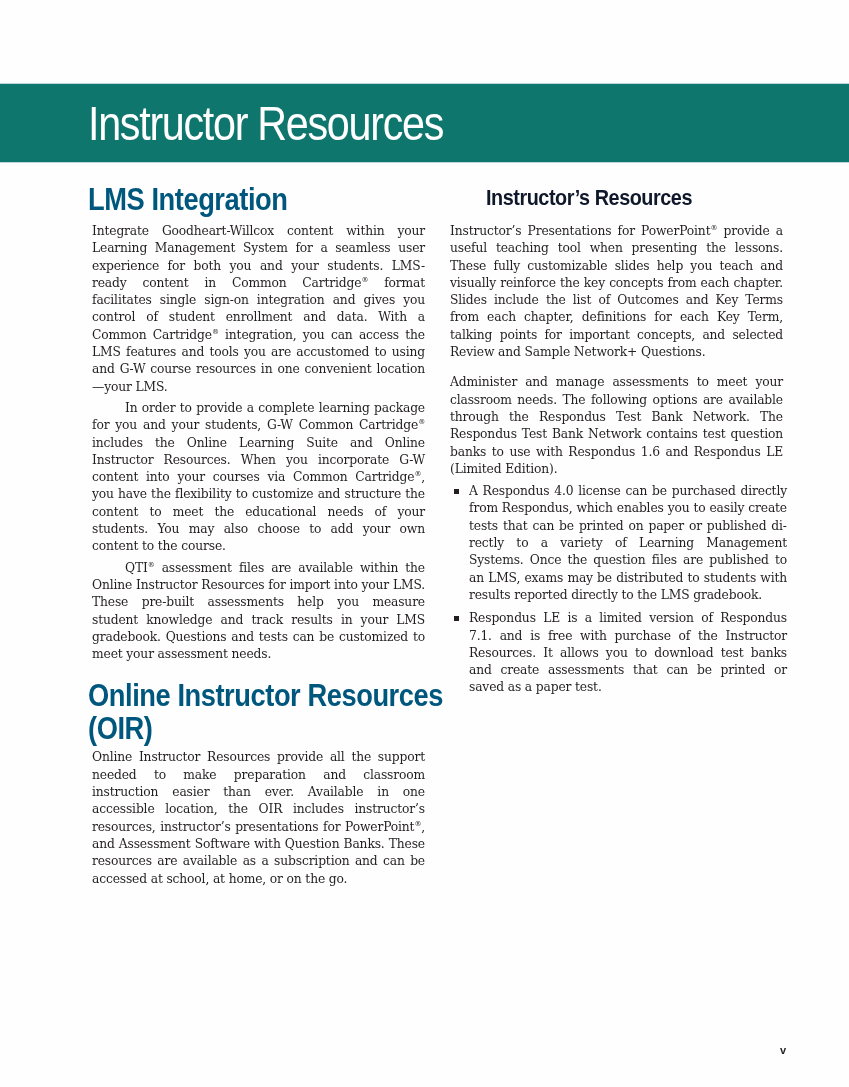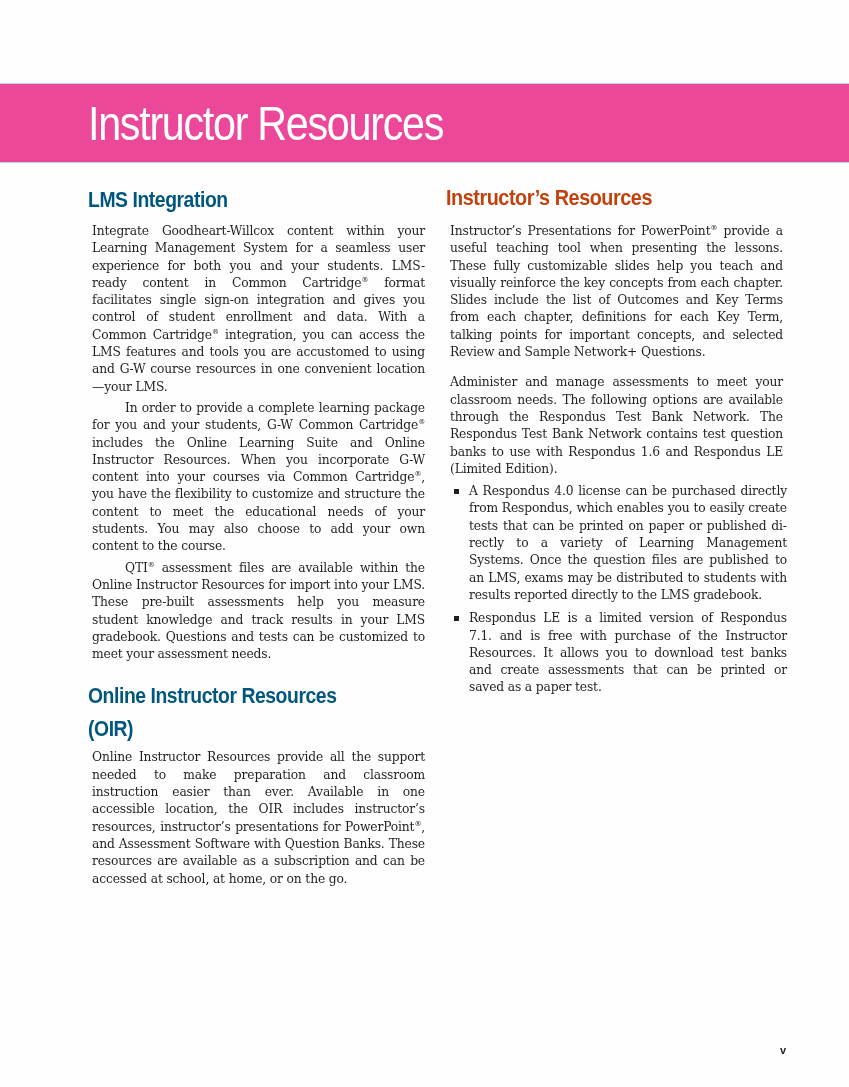--- a/index.html
+++ b/index.html
@@ -1,24 +1,24 @@
 <!DOCTYPE html>
 <html><head>
 <meta charset="utf-8">
 <style>
   html, body { margin:0; padding:0; }
   body { width:849px; height:1087px; background:#fefefe; position:relative; overflow:hidden; font-family:"DejaVu Serif", serif; color:#231f20; }
-  .banner { position:absolute; left:0; top:83px; width:849px; height:80px; background:#ec4899; border-top:1px solid #bcd6df; border-bottom:1px solid #bcd6df; box-sizing:border-box; }
+  .banner { position:absolute; left:0; top:83px; width:849px; height:80px; background:#0f766e; border-top:1px solid #bcd6df; border-bottom:1px solid #bcd6df; box-sizing:border-box; }
   .banner h1 { margin:0; position:absolute; left:88px; top:12px; font-family:"Liberation Sans", sans-serif; font-weight:normal; font-size:48px; color:#ffffff; letter-spacing:-1.5px; transform:scaleX(0.86); transform-origin:left center; white-space:nowrap; }
   .col { position:absolute; top:180px; }
   .col.left { left:88px; width:341px; }
   .col.right { left:446px; width:341px; }
   h2 { font-family:"Liberation Sans", sans-serif; font-weight:bold; margin:0; letter-spacing:-0.5px; transform-origin:left top; }
-  h2.blue { color:#00577e; font-size:22px; line-height:33px; }
-  h2.green { color:#c2410c; font-size:22.5px; line-height:27px; }
+  h2.blue { color:#00577e; font-size:31px; line-height:33px; }
+  h2.green { color:#0f172a; font-size:22.5px; line-height:27px;margin-left:40px; }
   h2 .sc { transform:scaleX(0.88); display:inline-block; transform-origin:left; white-space:nowrap; }
   p { margin:4px; font-size:12.3px; line-height:17.3px; text-align:justify; hyphens:manual; letter-spacing:-0.15px; }
   p.indent { text-indent:33px; }
   sup { font-size:7px; vertical-align:5px; line-height:0; }
   h2 sup { font-size:12px; vertical-align:9px; font-weight:normal; }
   ul { margin:5px 0 0 0; padding:0 0 0 23px; list-style:none; }
   li { position:relative; font-size:12.3px; line-height:17.3px; text-align:justify; margin-bottom:6px; letter-spacing:-0.15px; }
   li .bullet { position:absolute; left:-15px; top:6px; width:5px; height:5px; background:#231f20; }
   .pagenum { position:absolute; left:780px; top:1044px; font-family:"Liberation Sans", sans-serif; font-weight:bold; font-size:11px; color:#231f20; }
 </style>

